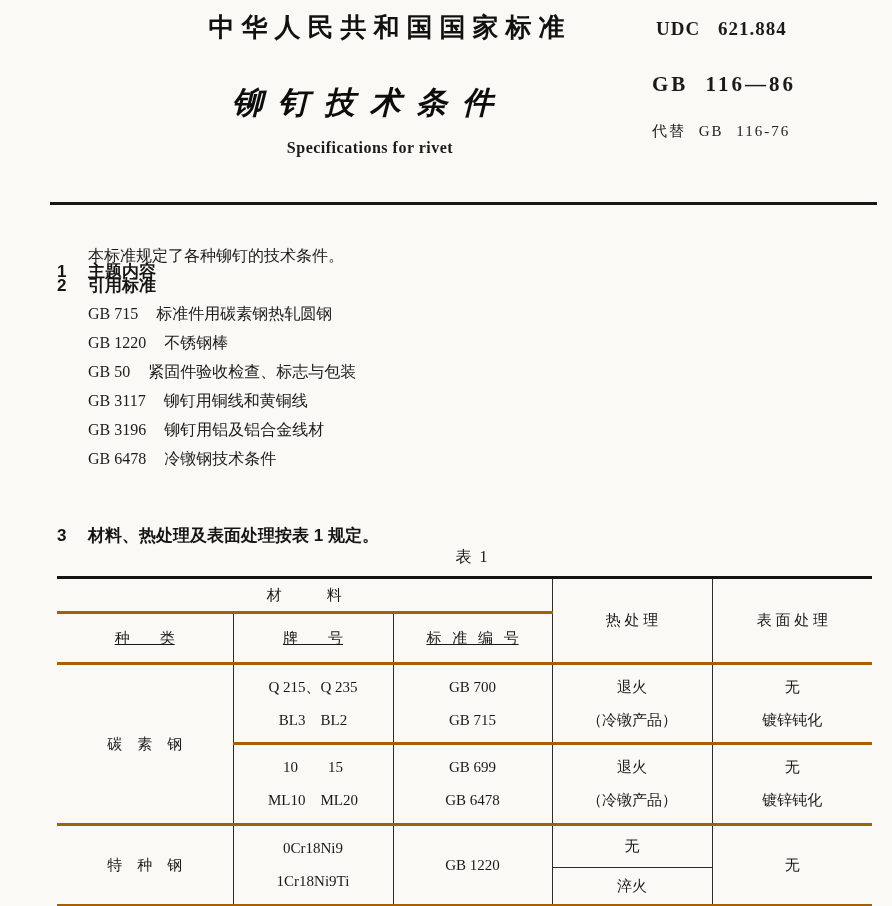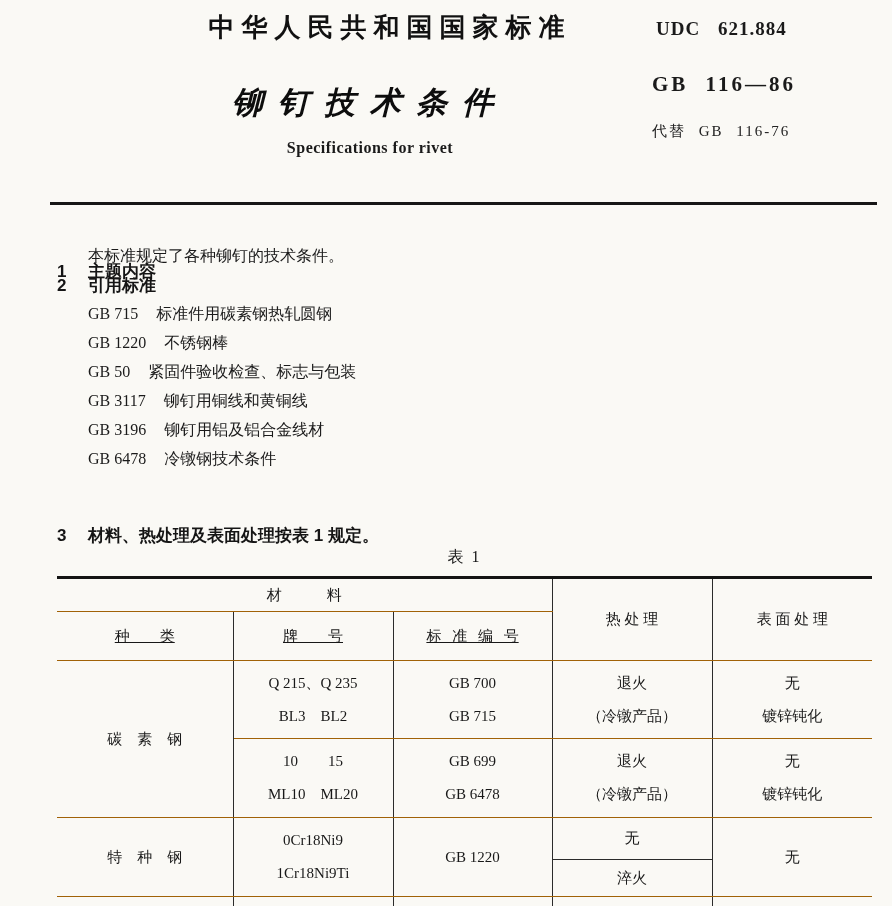--- a/index.html
+++ b/index.html
@@ -21,26 +21,26 @@
   .replaces{left:652px;top:122px;font-size:15px;letter-spacing:2px;word-spacing:7px;color:#222;}
   .rule{position:absolute;left:50px;top:202px;width:827px;height:3px;background:#161616;}
   
   .sec{position:absolute;left:57px;font-family:"Liberation Sans","DejaVu Sans",sans-serif;
     font-weight:bold;font-size:17px;white-space:nowrap;color:#151515;}
   .sec .num{display:inline-block;width:31px;font-weight:bold;}
   .para{position:absolute;left:88px;font-size:16px;white-space:nowrap;color:#1b1b1b;}
   .refs{position:absolute;left:88px;top:299px;}
   .ref{height:29px;line-height:29px;font-size:16px;white-space:nowrap;color:#1b1b1b;}
   .ref-title{margin-left:18px;}
-  .tbl-caption{position:absolute;left:57px;top:547px;width:815px;text-align:center;
+  .tbl-caption{position:absolute;left:65px;top:547px;width:815px;text-align:center;
     font-size:16px;color:#151515;letter-spacing:2px;}
   
   table.t1{position:absolute;left:57px;top:576px;width:815px;
     border-collapse:collapse;table-layout:fixed;border-top:3px solid #141414;}
-  .t1 td{border-right:1px solid #2b2b2b;border-bottom:1px solid #a16207;
+  .t1 td{border-right:1px solid #2b2b2b;border-bottom:3px solid #a16207;
     text-align:center;vertical-align:middle;font-size:15px;color:#181818;
     padding:0;overflow:hidden;}
   .t1 td.last{border-right:none;}
   .t1 tr.h1 td{height:32px;font-size:15px;}
   .t1 tr.h2 td{height:48px;text-decoration:underline;}
   .t1 tr.r1 td{height:77px;}
   .t1 tr.r2 td{height:78px;}
   .t1 tr.r3 td{height:78px;}
   .t1 tr.stub td{height:40px;border-bottom:none;}
   .t1 .two-line div{line-height:33px;}

